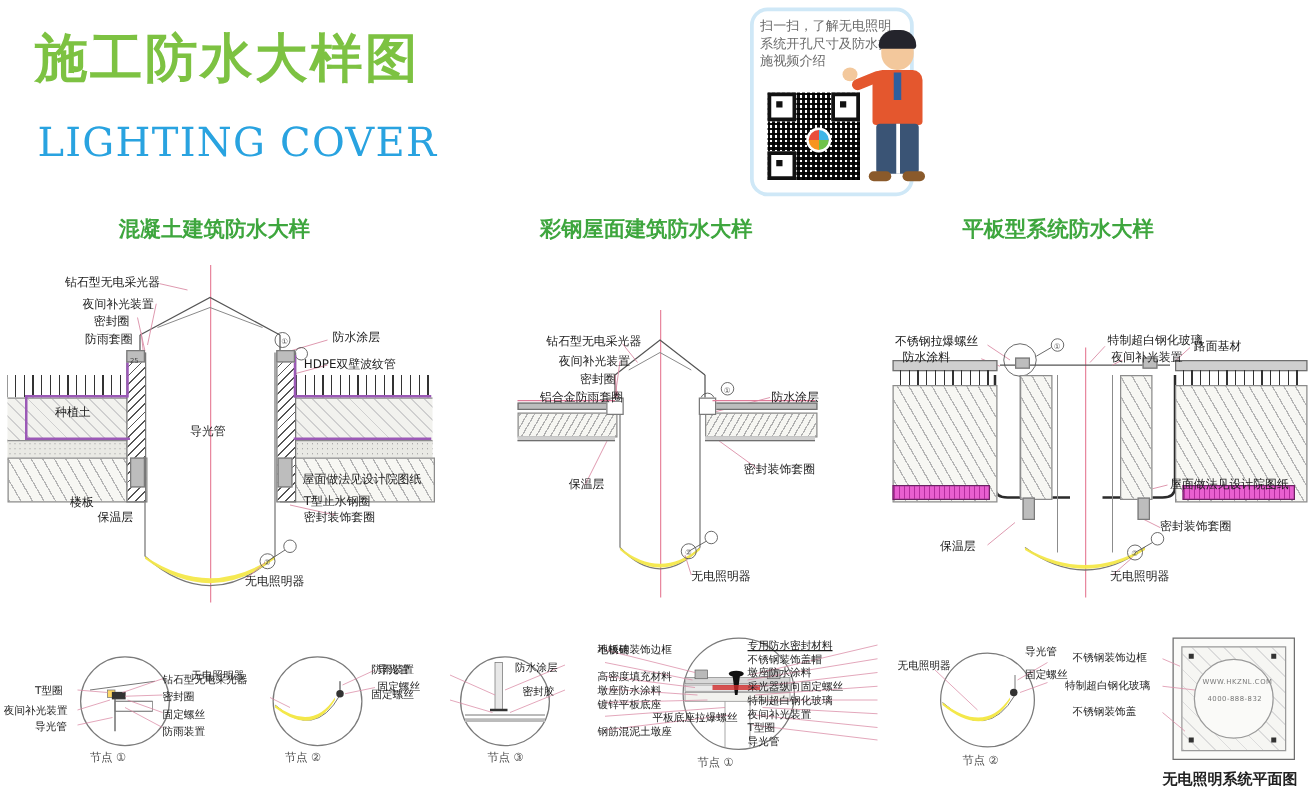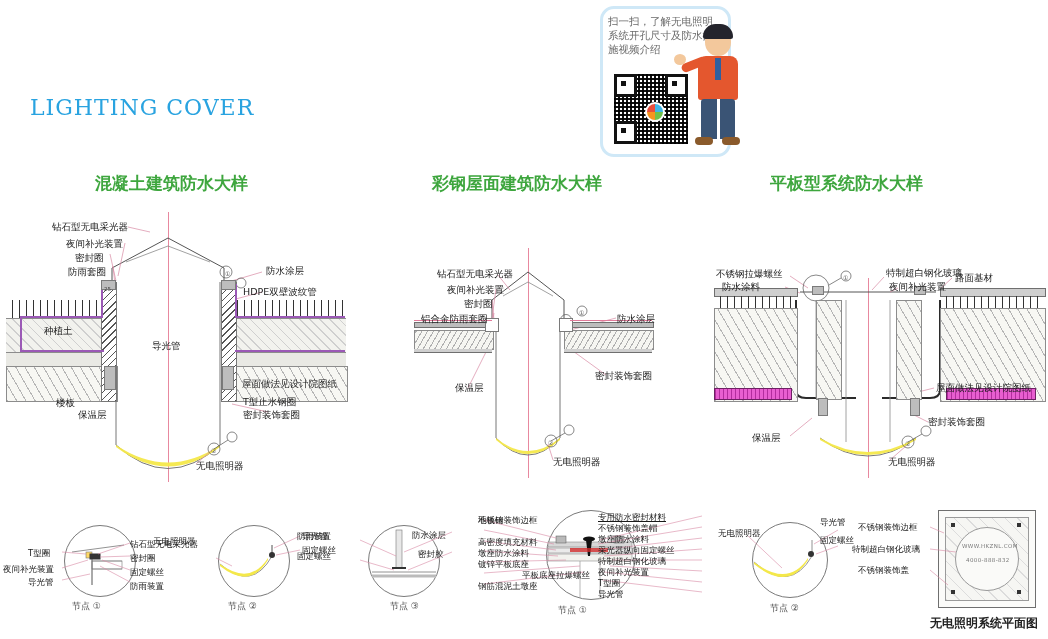--- a/index.html
+++ b/index.html
@@ -13,21 +13,21 @@
 
   
   .title-cn{
     position:absolute;left:28px;top:22px;
     font-size:42px;font-weight:bold;color:#7dc242;
     letter-spacing:2px;line-height:50px;white-space:nowrap;
   }
   .title-en{
     position:absolute;left:30px;top:95px;
     font-family:"DejaVu Serif","Liberation Serif",serif;
-    font-size:22px;color:#29a3e0;letter-spacing:1px;white-space:nowrap;text-align:center;
+    font-size:32px;color:#29a3e0;letter-spacing:1px;white-space:nowrap;text-align:center;
   }
 
   
   .qr-card{
     position:absolute;left:600px;top:6px;width:125px;height:145px;
     background:#fff;border:3px solid #cfe8f7;border-radius:14px;
   }
   .qr-text{
     position:absolute;left:608px;top:14px;width:110px;
     font-size:10.5px;color:#6b6b6b;line-height:14px;
@@ -117,20 +117,21 @@
   .plan-dot{position:absolute;width:4px;height:4px;background:#333;}
   .plan-txt{position:absolute;font-size:5.5px;color:#7a7a7a;white-space:nowrap;letter-spacing:.4px;}
   .grassrow{position:absolute;}
   .centerline{position:absolute;background:#e8889f;width:1px;}
 </style>
 </head>
 <body>
 
 <div class="root">
 
+  <div class="title-cn">施工防水大样图</div>
   <div class="title-en">LIGHTING COVER</div>
 
   <div class="qr-card"></div>
   <div class="qr-text">扫一扫，了解无电照明系统开孔尺寸及防水措施视频介绍</div>
   <div class="qr-box">
     <div class="qr-eye" style="left:0;top:0;">
         <i></i>
       </div>
     <div class="qr-eye" style="right:0;top:0;">
         <i></i>
@@ -285,21 +286,21 @@
   <div style="position:absolute;left:414px;top:349px;width:78px;height:3px;background:#cfcfcf;border-bottom:1px solid #6f6f6f;"></div>
   <div style="position:absolute;left:564px;top:349px;width:88px;height:3px;background:#cfcfcf;border-bottom:1px solid #6f6f6f;"></div>
   <div class="greyband" style="left:485px;top:318px;width:12px;height:12px;background:#fff;"></div>
   <div class="greyband" style="left:559px;top:318px;width:12px;height:12px;background:#fff;"></div>
   <div class="pinkline" style="left:414px;top:320px;width:78px;height:1px;background:#e07b9a;"></div>
   <div class="pinkline" style="left:570px;top:320px;width:82px;height:1px;background:#e07b9a;"></div>
 
   <div class="lbl" style="left:437px;top:268px;">钻石型无电采光器</div>
   <div class="lbl" style="left:447px;top:284px;">夜间补光装置</div>
   <div class="lbl" style="left:464px;top:298px;">密封圈</div>
-  <div class="lbl" style="left:421px;top:313px;">铝合金防雨套圈</div>
+  <div class="lbl" style="left:432px;top:313px;">铝合金防雨套圈</div>
   <div class="lbl" style="left:455px;top:382px;">保温层</div>
   <div class="lbl" style="left:617px;top:313px;">防水涂层</div>
   <div class="lbl" style="left:595px;top:370px;">密封装饰套圈</div>
   <div class="lbl" style="left:553px;top:456px;">无电照明器</div>
   <div class="lbl sm" style="left:579px;top:307px;font-size:6px;color:#555;">①</div>
   <div class="lbl sm" style="left:548px;top:437px;font-size:6px;color:#555;">②</div>
 
   <div class="centerline" style="left:868px;top:278px;height:200px;"></div>
 
   <svg class="draw">

